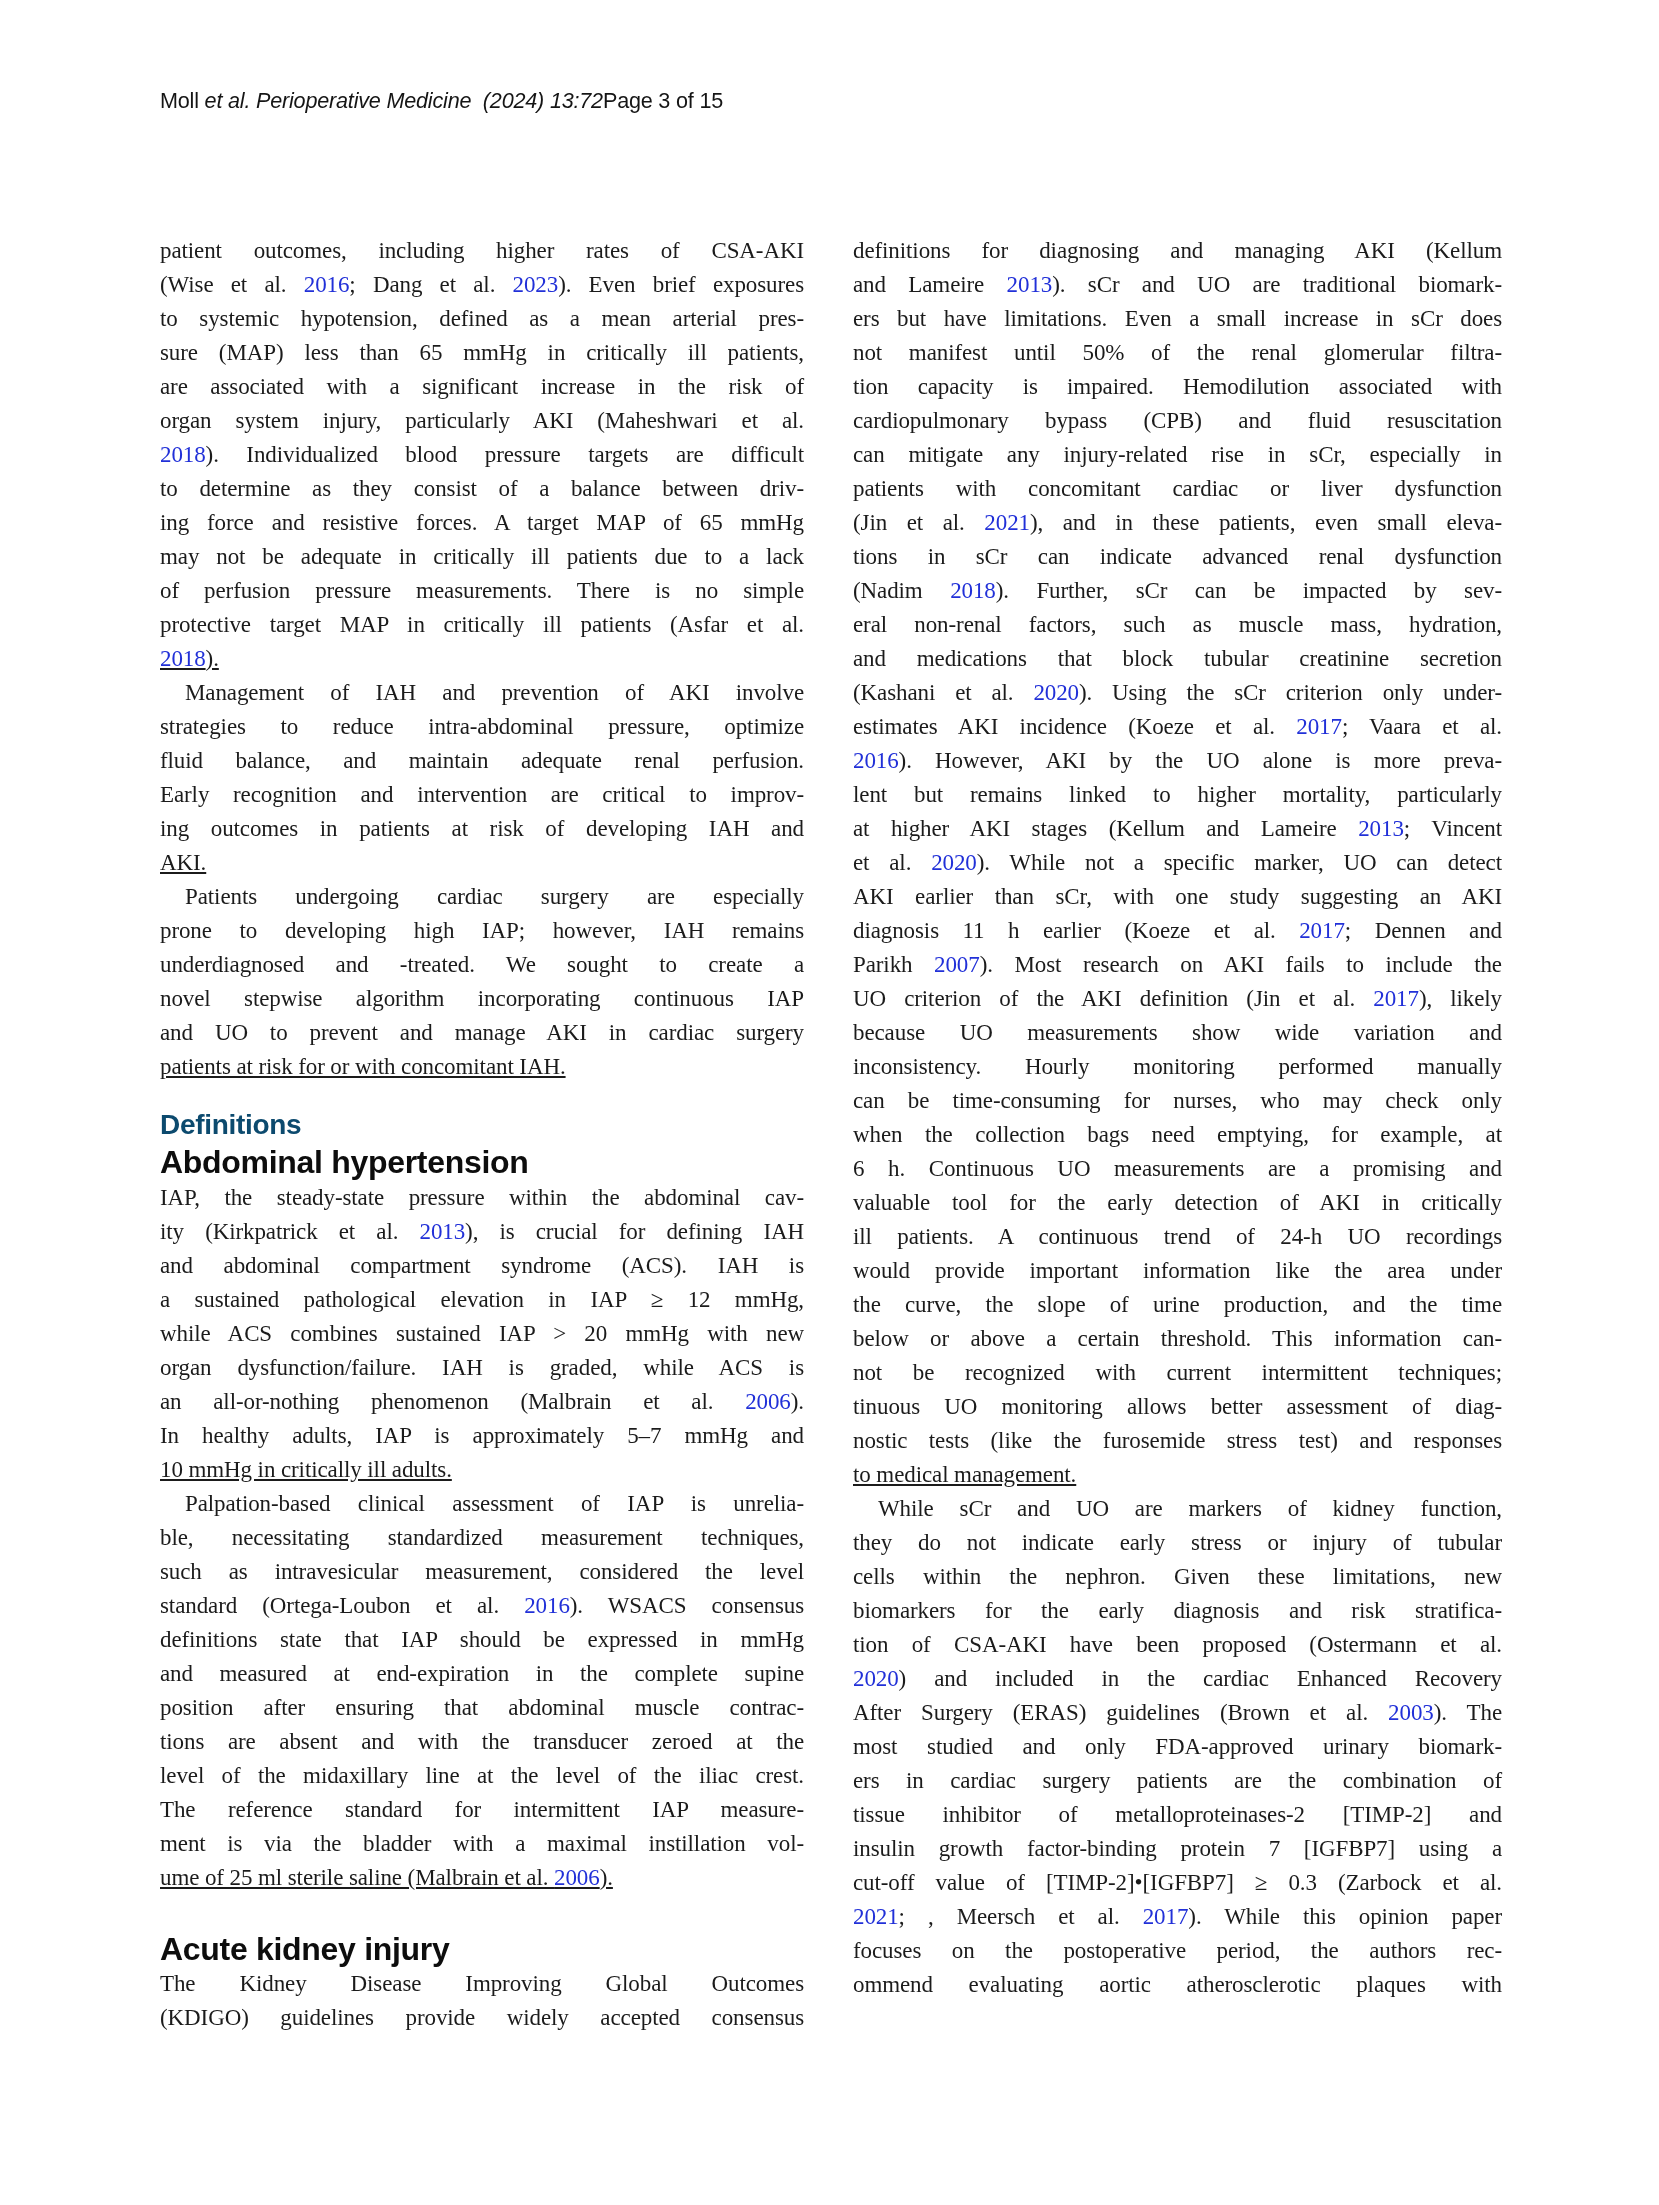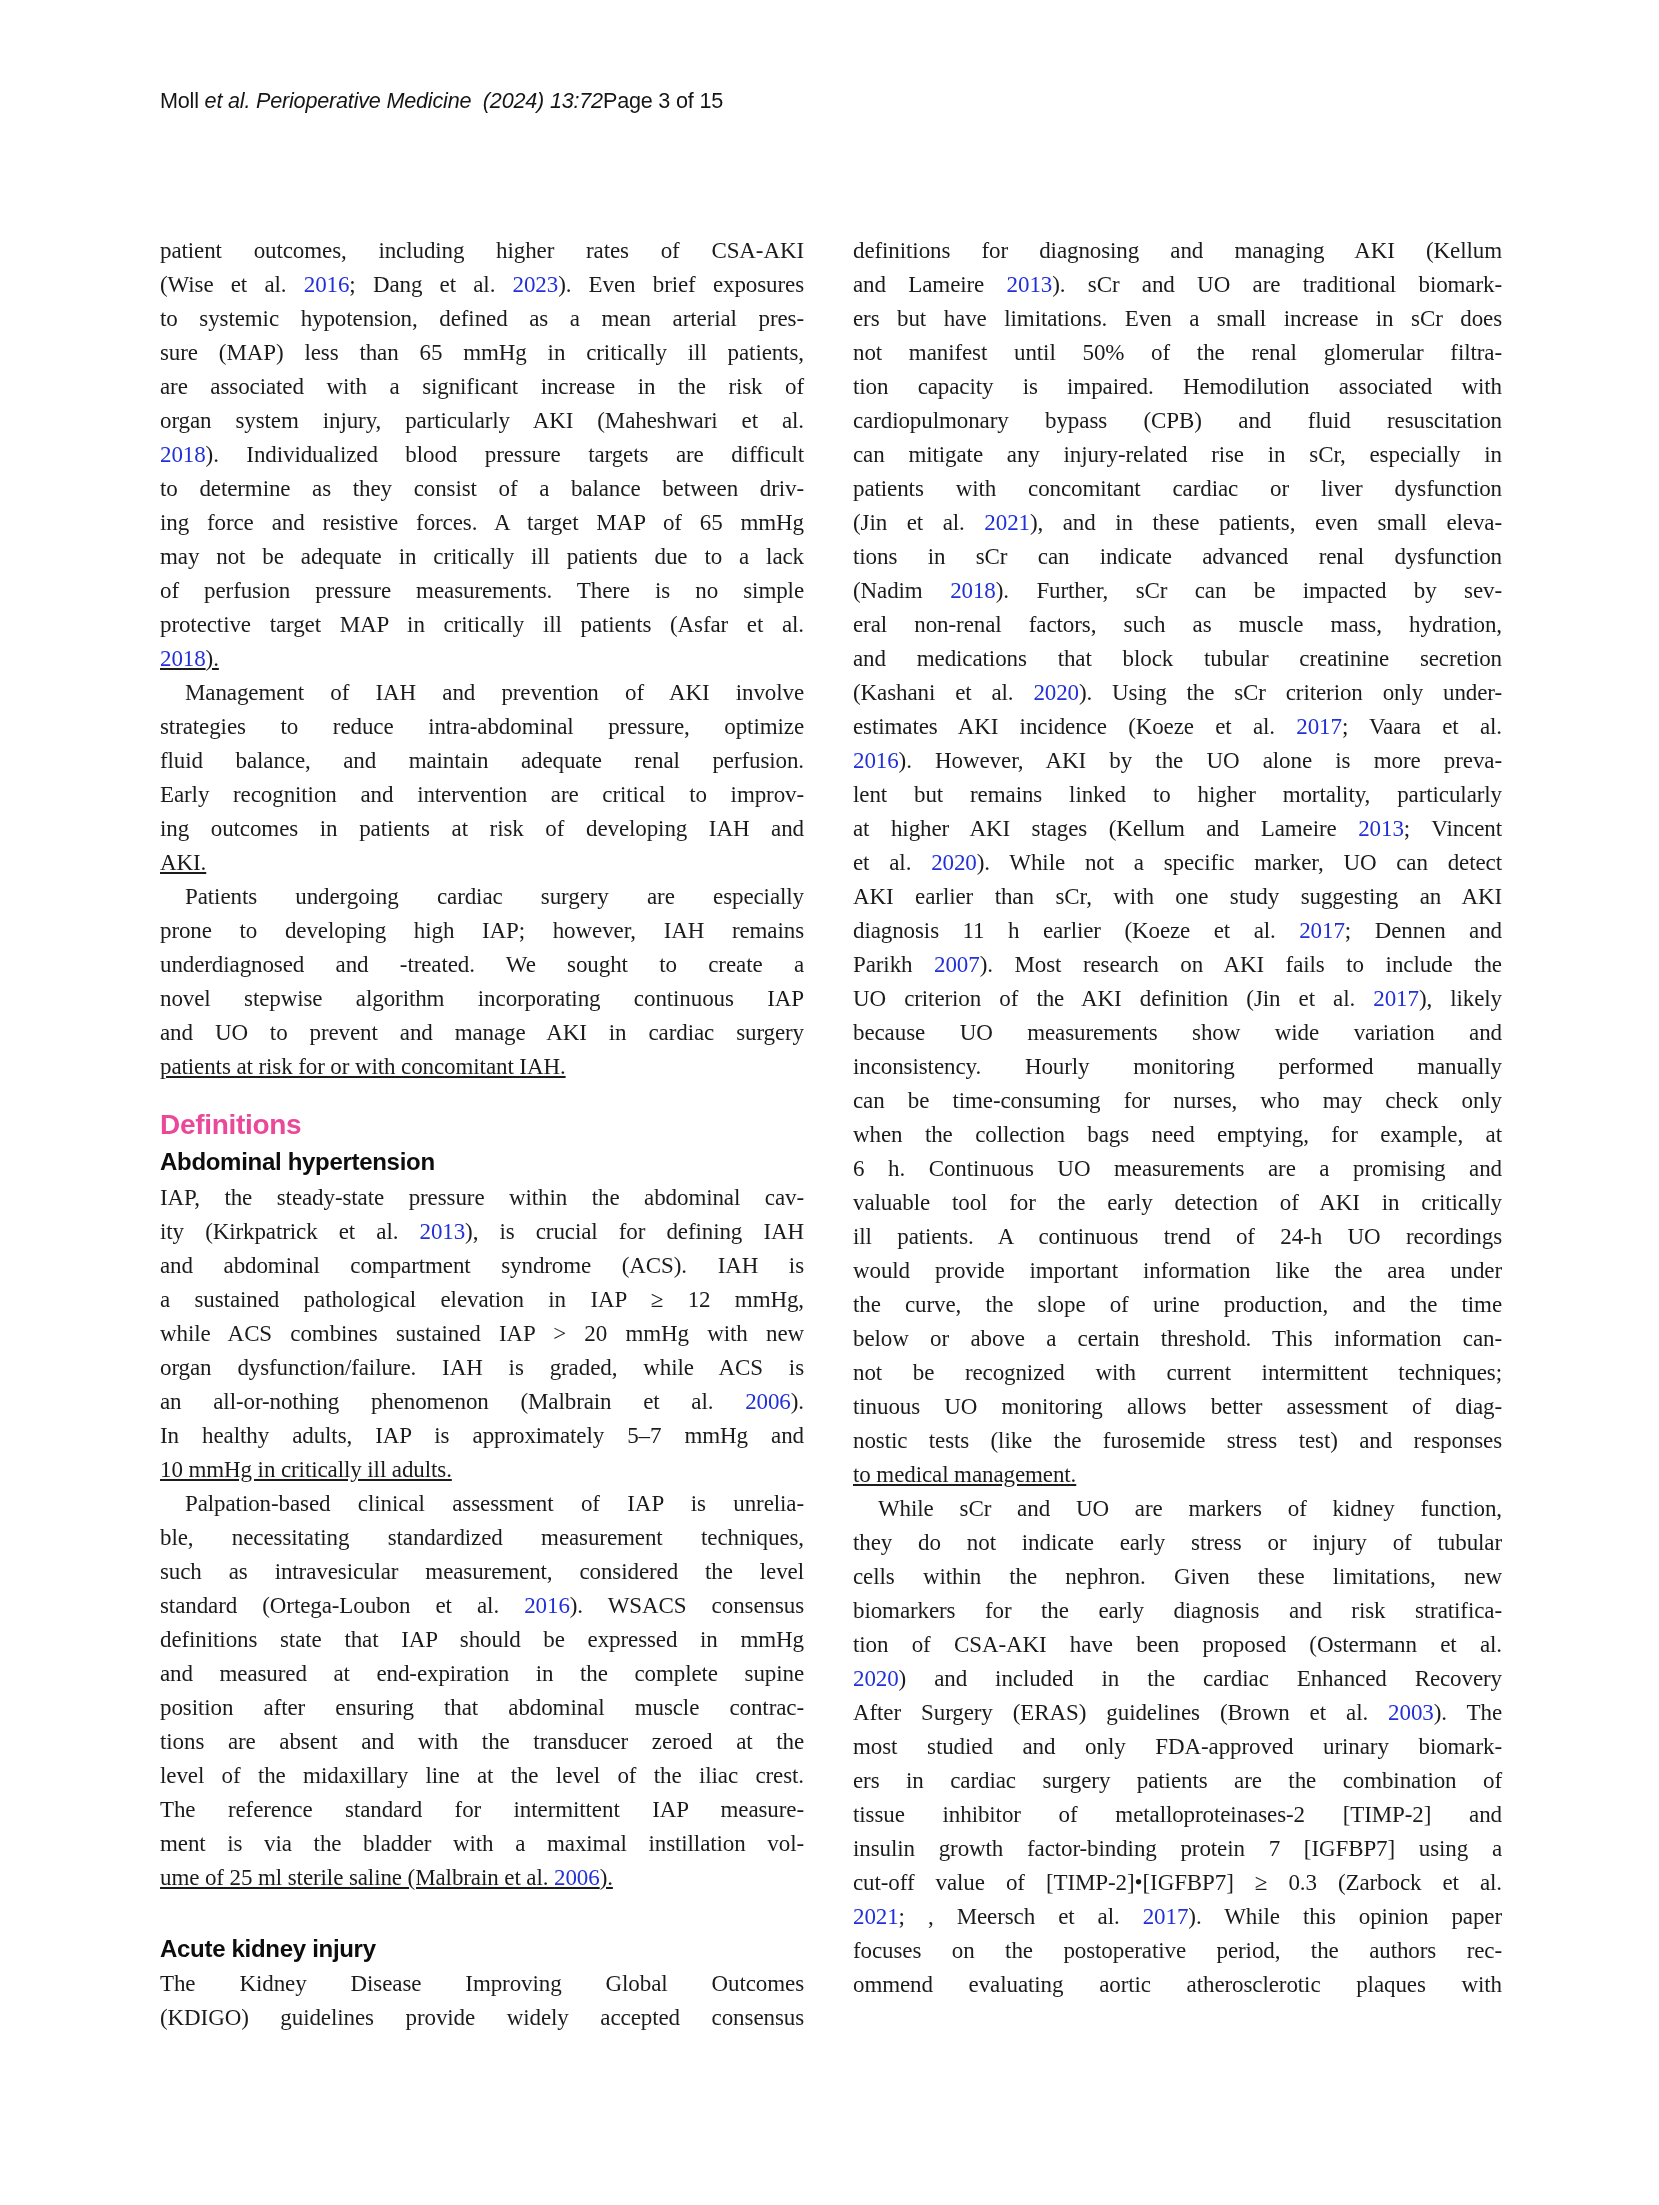--- a/index.html
+++ b/index.html
@@ -24,25 +24,25 @@
     letter-spacing:-0.1px;
   }
   #col-left{left:160px;width:644px;}
   #col-right{left:853px;width:649px;}
   .line{text-align:justify;text-align-last:justify;}
   .line.lastline{text-align:center;text-align-last:left;text-decoration:underline;}
   .line.indent{text-indent:25px;}
   .heading{
     font-family:"Liberation Sans","DejaVu Sans",sans-serif;
     font-weight:bold;font-size:28px;line-height:35px;
-    letter-spacing:-0.3px;margin-top:23px;margin-bottom:4.1px;color:#ec4899;
+    letter-spacing:-0.3px;margin-top:23px;margin-bottom:4.1px;color:#0c4a6e;
   }
   .subheading{
     font-family:"Liberation Sans","DejaVu Sans",sans-serif;
-    font-weight:bold;font-size:24px;line-height:32px;
+    font-weight:bold;font-size:32px;line-height:32px;
     letter-spacing:-0.3px;margin-bottom:2.5px;color:#0d0d0d;
   }
   .subheading.spaced{margin-top:38px;}
   .cite{color:var(--cite,#2130d8);}
 </style>
 </head>
 <body style="background: rgb(255, 255, 255); color: rgb(27, 27, 27);">
 
 <div class="header">
   <div>

